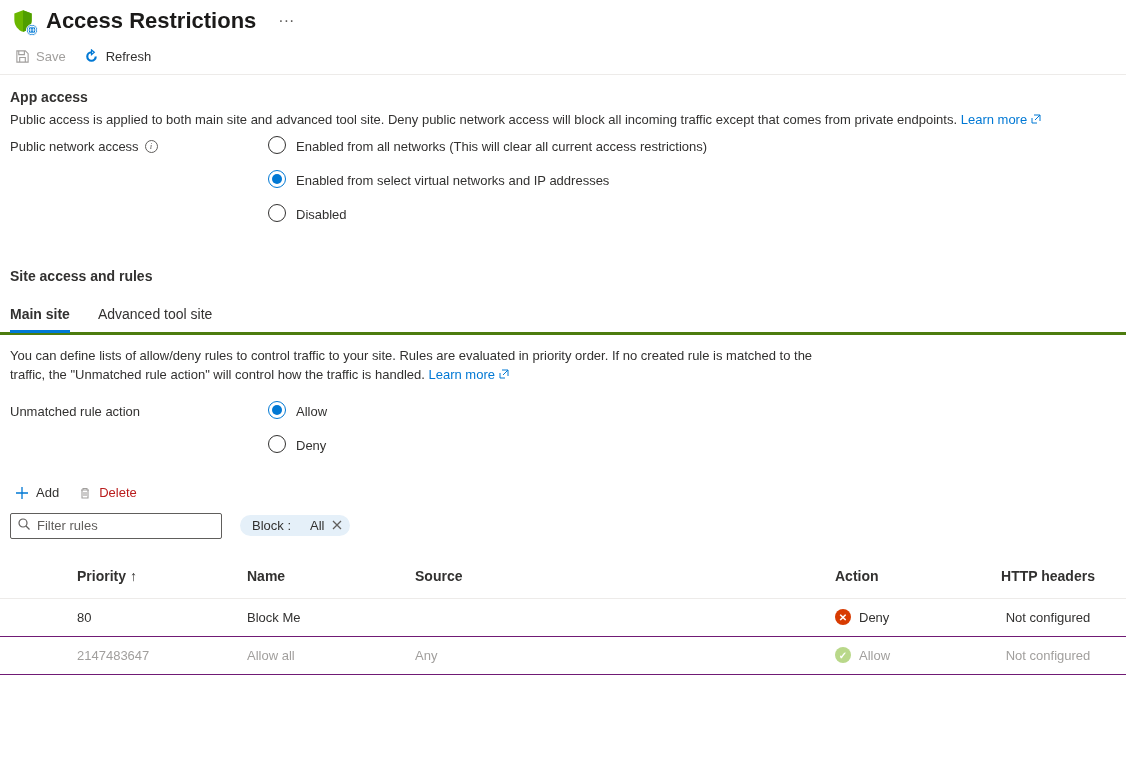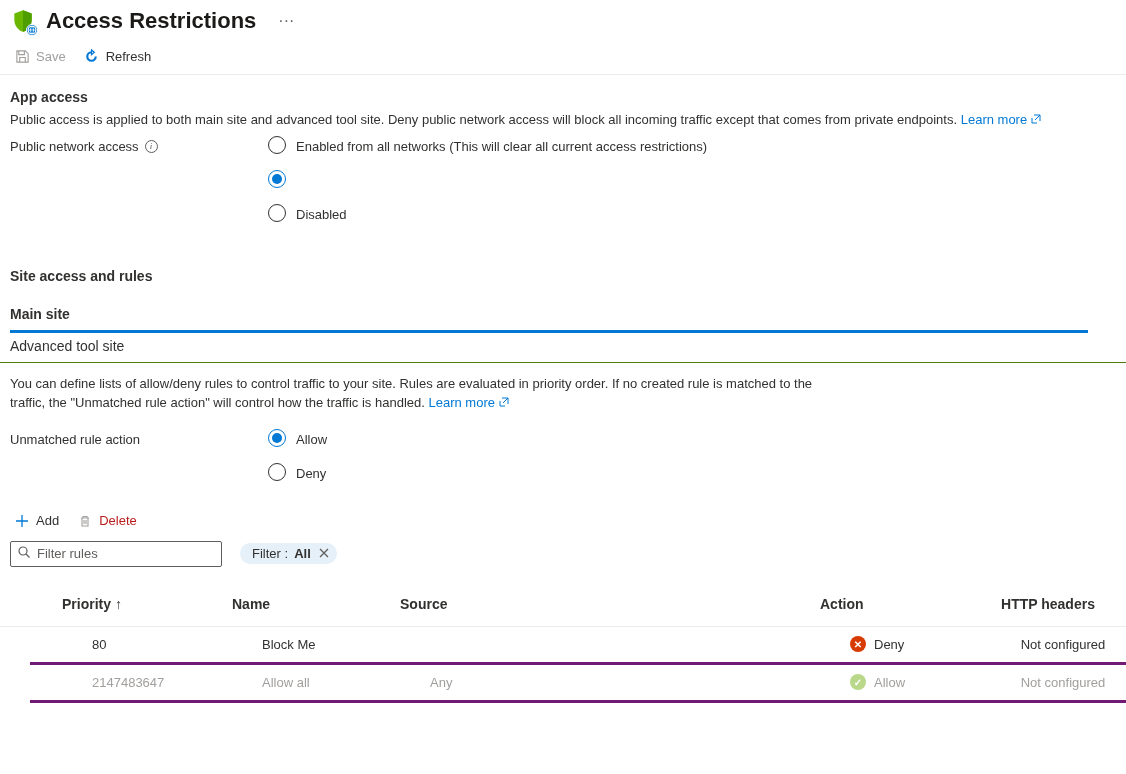--- a/index.html
+++ b/index.html
@@ -56,21 +56,21 @@
   .radio {
     width: 18px; height: 18px; border-radius: 50%;
     border: 1px solid #323130; margin-right: 10px;
     display: flex; align-items: center; justify-content: center;
     flex-shrink: 0;
   }
   .radio.selected { border-color: #0078d4; }
   .radio-dot { width: 10px; height: 10px; border-radius: 50%; background: #0078d4; }
   .radio-label { font-size: 13px; }
 
-  .tabs { display: flex; padding: 0 10px; border-bottom: 1px solid #4d7c0f; margin-top: 4px; flex-direction: column; }
+  .tabs { display: flex; padding: 0 10px; border-bottom: 3px solid #4d7c0f; margin-top: 4px; }
   .tab { padding: 6px 0 8px 0; margin-right: 28px; cursor: pointer; font-size: 14px; }
   .tab.active { font-weight: 600; border-bottom: 3px solid #0078d4; margin-bottom: -1px; }
 
   .rules-desc { padding: 12px 10px 6px 10px; max-width: 830px; line-height: 1.45; }
 
   .cmdbar { display: flex; align-items: flex-start; padding: 16px 10px 10px 14px; }
   .cmd-btn { display: flex; align-items: center; cursor: pointer; margin-right: 18px; }
   .cmd-btn.disabled { color: #b91c1c; cursor: default; }
   .cmd-icon { width: 16px; height: 16px; margin-right: 6px; display: flex; align-items: center; justify-content: center; }
 
@@ -86,27 +86,27 @@
     font-family: inherit;
   }
   .search-box input::placeholder { color: #605e5c; }
   .pill {
     display: flex; align-items: center;
     background: #e5f0f9; border-radius: 12px;
     padding: 3px 8px 3px 12px;
     margin-left: 18px; font-size: 13px;
     cursor: pointer;
   }
-  .pill-value { font-weight: 700; margin-left: 6px; }
+  .pill-value { font-weight: 400; margin-left: 19px; }
   .pill-x { margin-left: 8px; cursor: pointer; color: #605e5c; }
 
   .table { width: 100%; margin-top: 6px; }
-  .thead, .trow { display: flex; align-items: center; padding: 0 10px; }
+  .thead, .trow { display: flex; align-items: center; padding: 0 25px; }
   .thead { height: 44px; border-bottom: 1px solid #edebe9; font-weight: 600; font-size: 14px; }
-  .trow { height: 38px; border-bottom: 3px solid #701a75; font-size: 13px; margin-left: 30px; }
+  .trow { height: 38px; border-bottom: 1px solid #701a75; font-size: 13px; }
   .trow.muted { color: #a19f9d; }
   .col-spacer { width: 52px; }
   .col-priority { width: 170px; display: flex; align-items: center; }
   .col-name { width: 168px; }
   .col-source { width: 420px; }
   .col-action { width: 160px; display: flex; align-items: center; }
   .col-http { flex: 1; text-align: center; }
   .sort-arrow { margin-left: 4px; }
   .status-icon { width: 16px; height: 16px; border-radius: 50%; display: flex; align-items: center; justify-content: center; margin-right: 8px; font-size: 10px; color: #fff; font-weight: 700; }
   .status-deny { background: #d83b01; }
@@ -171,20 +171,21 @@
     </div>
     <div class="radio-stack" id="pna-radios">
         <div class="radio-option">
           <span class="radio"></span>
           <span class="radio-label">Enabled from all networks (This will clear all current access restrictions)</span>
         </div>
         <div class="radio-option">
           <span class="radio selected">
             <span class="radio-dot"></span>
           </span>
+          <span class="radio-label">Enabled from select virtual networks and IP addresses</span>
         </div>
         <div class="radio-option">
           <span class="radio"></span>
           <span class="radio-label">Disabled</span>
         </div>
       </div>
   </div>
 
   <div class="section" style="padding-top:30px">
     <div class="section-title">Site access and rules</div>
@@ -243,21 +244,21 @@
     <div class="search-box">
       <span>
         <svg width="14" height="14" viewBox="0 0 14 14">
             <circle cx="6" cy="6" r="4" fill="none" stroke="#605e5c" stroke-width="1.2"></circle>
             <path d="M9 9 l3.5 3.5" stroke="#605e5c" stroke-width="1.2"></path>
           </svg>
       </span>
       <input type="text" placeholder="Filter rules" style="">
     </div>
     <div class="pill">
-      <span>Filter :</span>
+      <span>Block :</span>
       <span class="pill-value">All</span>
       <span class="pill-x">
         <svg width="10" height="10" viewBox="0 0 10 10">
             <path d="M1 1 L9 9 M9 1 L1 9" stroke="#605e5c" stroke-width="1.3"></path>
           </svg>
       </span>
     </div>
   </div>
 
   <div class="table">

